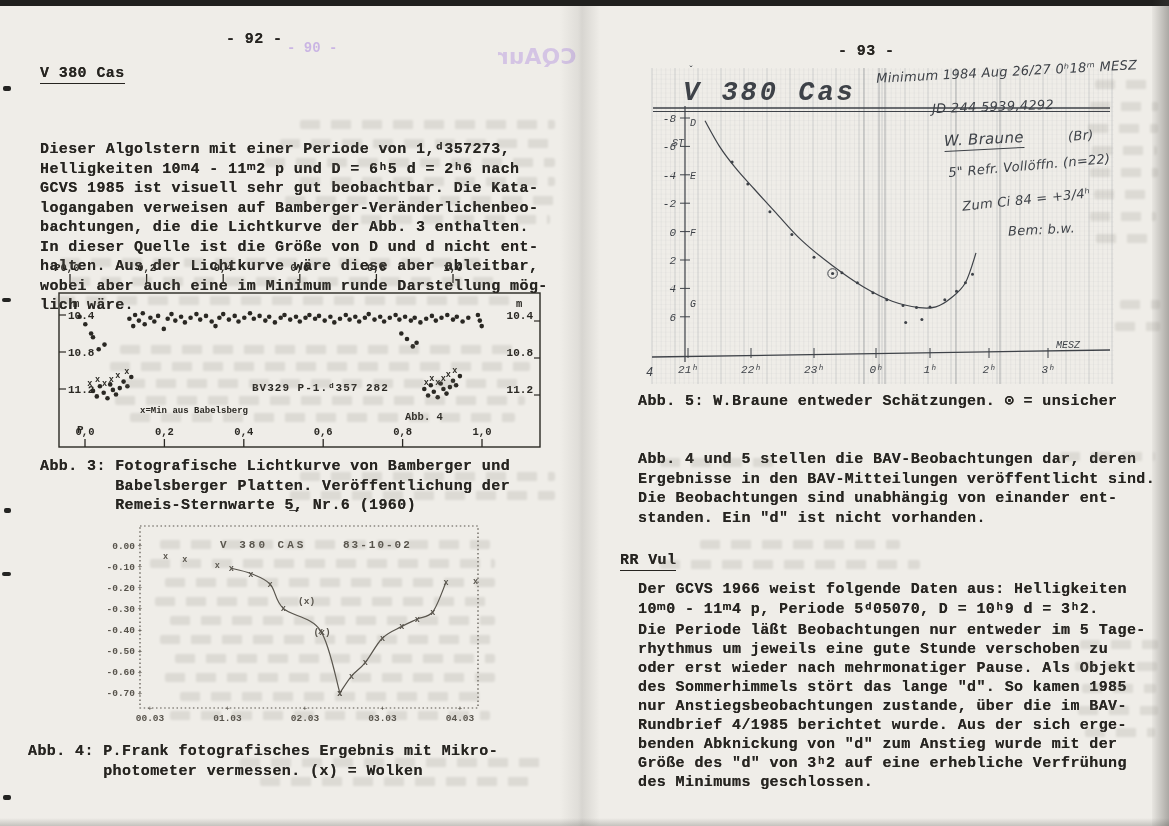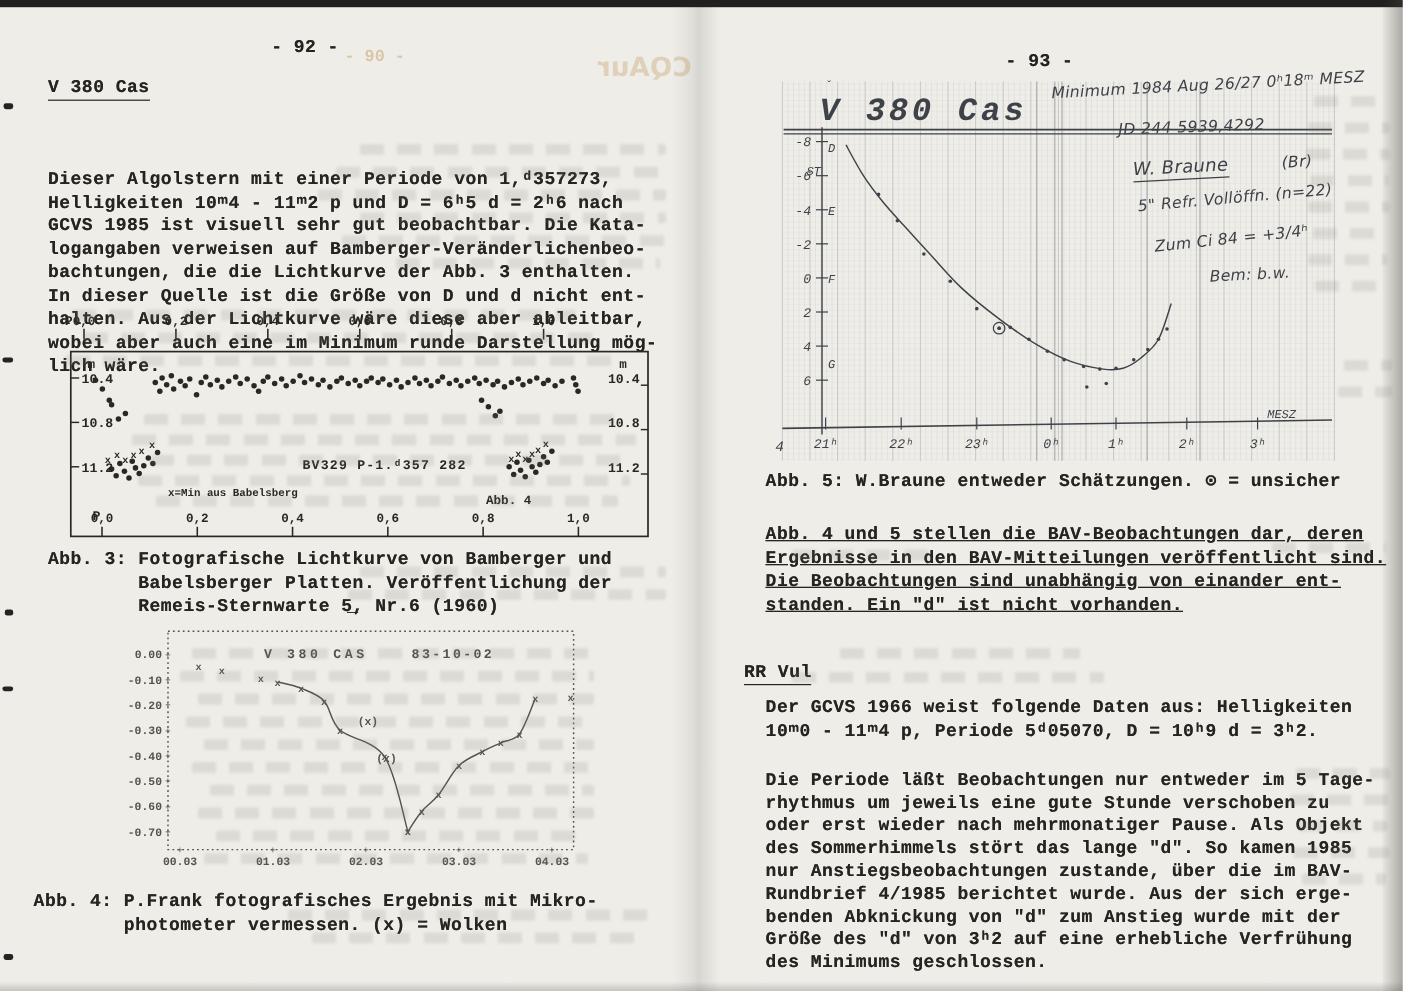--- a/index.html
+++ b/index.html
@@ -24,21 +24,21 @@
     font-size:15px;line-height:19.5px;letter-spacing:.4px;
     text-shadow:0 0 .5px rgba(38,36,32,.75);
   }
   .small-lh{line-height:19px;}
   .heading{border-bottom:1.6px solid #262420;padding-bottom:1px;}
   .pagenum{font-size:15px;}
 
   .ghost{position:absolute;height:9px;border-radius:2px;opacity:.5;
     background:repeating-linear-gradient(90deg,rgba(125,122,112,.33) 0 20px,rgba(0,0,0,0) 20px 31px);
     filter:blur(1.2px);pointer-events:none;}
-  .ghost-text{position:absolute;color:#a16207;font-weight:bold;pointer-events:none;}
+  .ghost-text{position:absolute;color:#6d28d9;font-weight:bold;pointer-events:none;}
   .edge-blob{position:absolute;background:#242422;border-radius:2px;}
 
   .hand{
     position:absolute;font-family:"DejaVu Sans",sans-serif;font-style:italic;
     color:#3e4248;font-size:13px;white-space:pre;letter-spacing:.3px;
   }
   .hand-sig{border-bottom:1.4px solid #3e4248;padding-bottom:1px;}
   svg{position:absolute;overflow:visible;}
   svg text{font-family:"Liberation Mono","DejaVu Sans Mono",monospace;}
 </style>
@@ -540,28 +540,28 @@
 
 <div class="hand" style="left:876px;top:64px;transform:rotate(-3deg);">Minimum 1984 Aug 26/27 0ʰ18ᵐ MESZ</div>
 <div class="hand" style="left:932px;top:99px;transform:rotate(-2deg);">JD 244 5939,4292</div>
 <div class="hand" style="left:944px;top:130px;transform:rotate(-3deg);font-size:15px;"><span class="hand-sig">W. Braune</span></div>
 <div class="hand" style="left:1068px;top:128px;transform:rotate(-4deg);">(Br)</div>
 <div class="hand" style="left:948px;top:158px;transform:rotate(-5deg);">5" Refr. Vollöffn. (n=22)</div>
 <div class="hand" style="left:962px;top:192px;transform:rotate(-6deg);">Zum Ci 84 = +3/4ʰ</div>
 <div class="hand" style="left:1008px;top:222px;transform:rotate(-3deg);">Bem: b.w.</div>
 
 <div class="typed" style="left:638px;top:392px;">Abb. 5: W.Braune entweder Schätzungen. ⊙ = unsicher</div>
-<div class="typed" style="left:638px;top:436px;text-decoration:underline;">Abb. 4 und 5 stellen die BAV-Beobachtungen dar, deren
+<div class="typed" style="left:638px;top:450px;">Abb. 4 und 5 stellen die BAV-Beobachtungen dar, deren
 Ergebnisse in den BAV-Mitteilungen veröffentlicht sind.
 Die Beobachtungen sind unabhängig von einander ent-
 standen. Ein "d" ist nicht vorhanden.</div>
 <div class="typed" style="left:620px;top:551px;"><span class="heading">RR Vul</span></div>
 <div class="typed" style="left:638px;top:580px;">Der GCVS 1966 weist folgende Daten aus: Helligkeiten
 10ᵐ0 - 11ᵐ4 p, Periode 5ᵈ05070, D = 10ʰ9 d = 3ʰ2.</div>
-<div class="typed small-lh" style="left:638px;top:621px;margin-top:20px;">Die Periode läßt Beobachtungen nur entweder im 5 Tage-
+<div class="typed small-lh" style="left:638px;top:621px;">Die Periode läßt Beobachtungen nur entweder im 5 Tage-
 rhythmus um jeweils eine gute Stunde verschoben zu
 oder erst wieder nach mehrmonatiger Pause. Als Objekt
 des Sommerhimmels stört das lange "d". So kamen 1985
 nur Anstiegsbeobachtungen zustande, über die im BAV-
 Rundbrief 4/1985 berichtet wurde. Aus der sich erge-
 benden Abknickung von "d" zum Anstieg wurde mit der
 Größe des "d" von 3ʰ2 auf eine erhebliche Verfrühung
 des Minimums geschlossen.</div>
 
 <div id="top-edge"></div>

